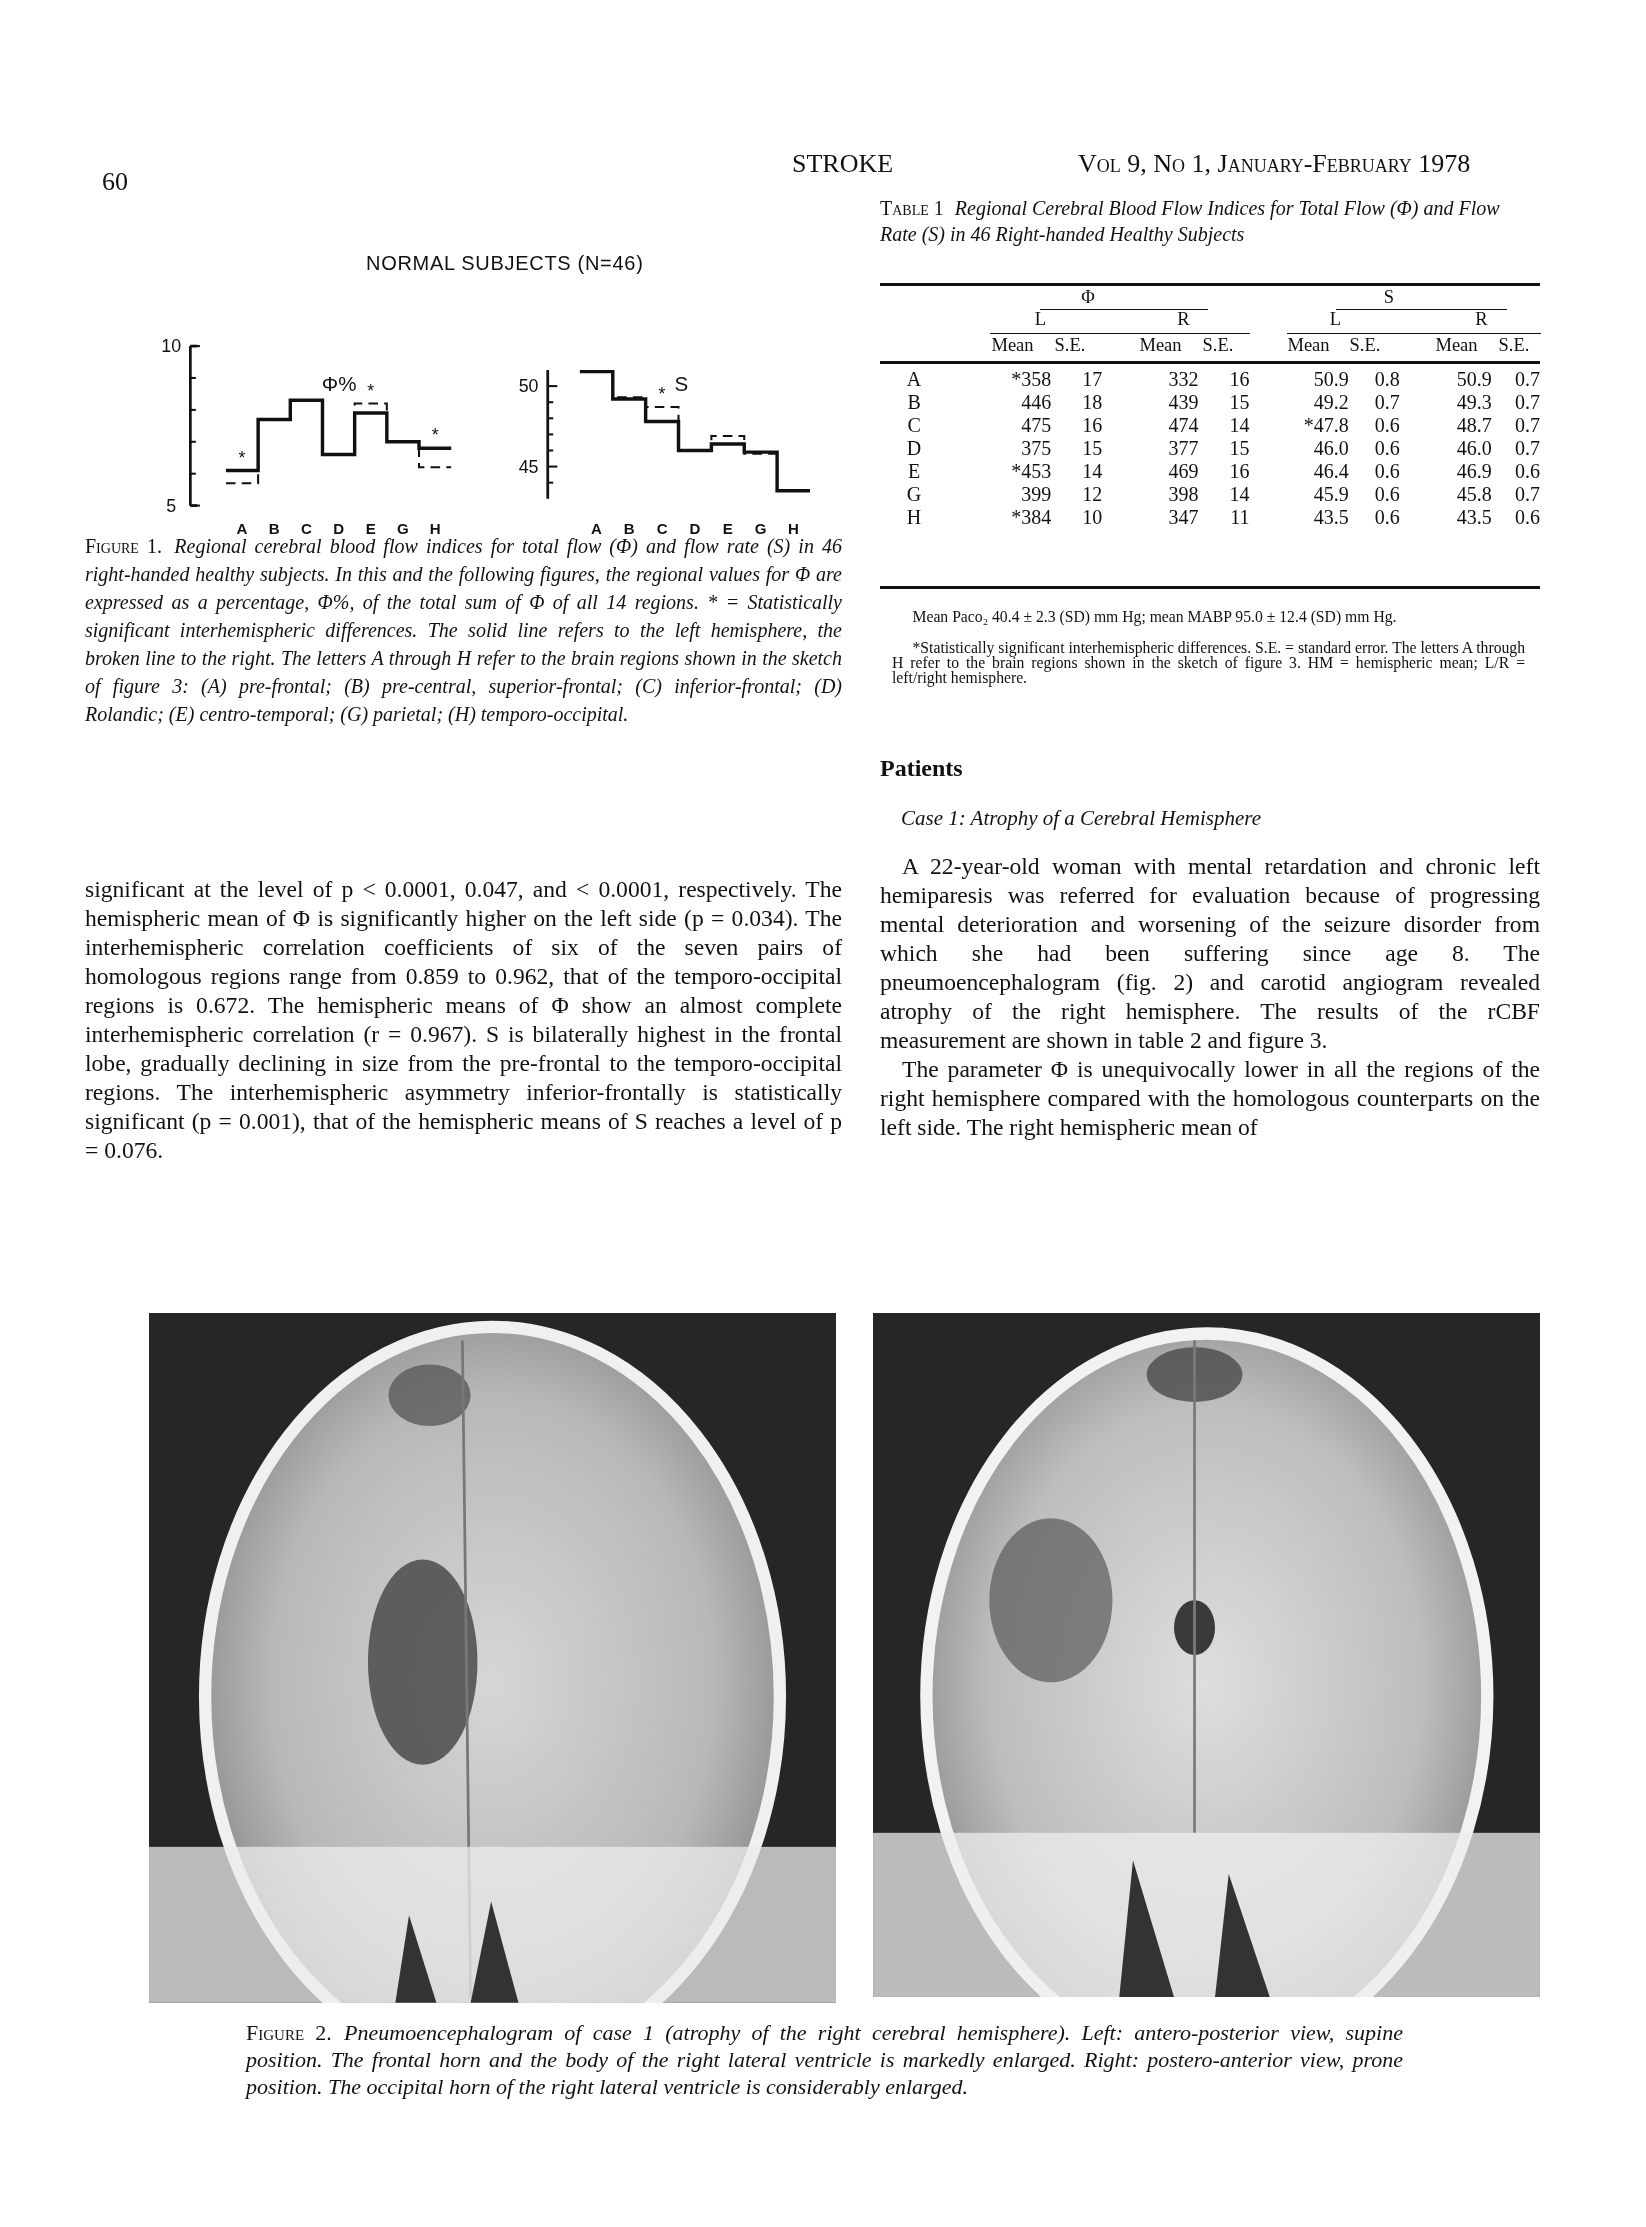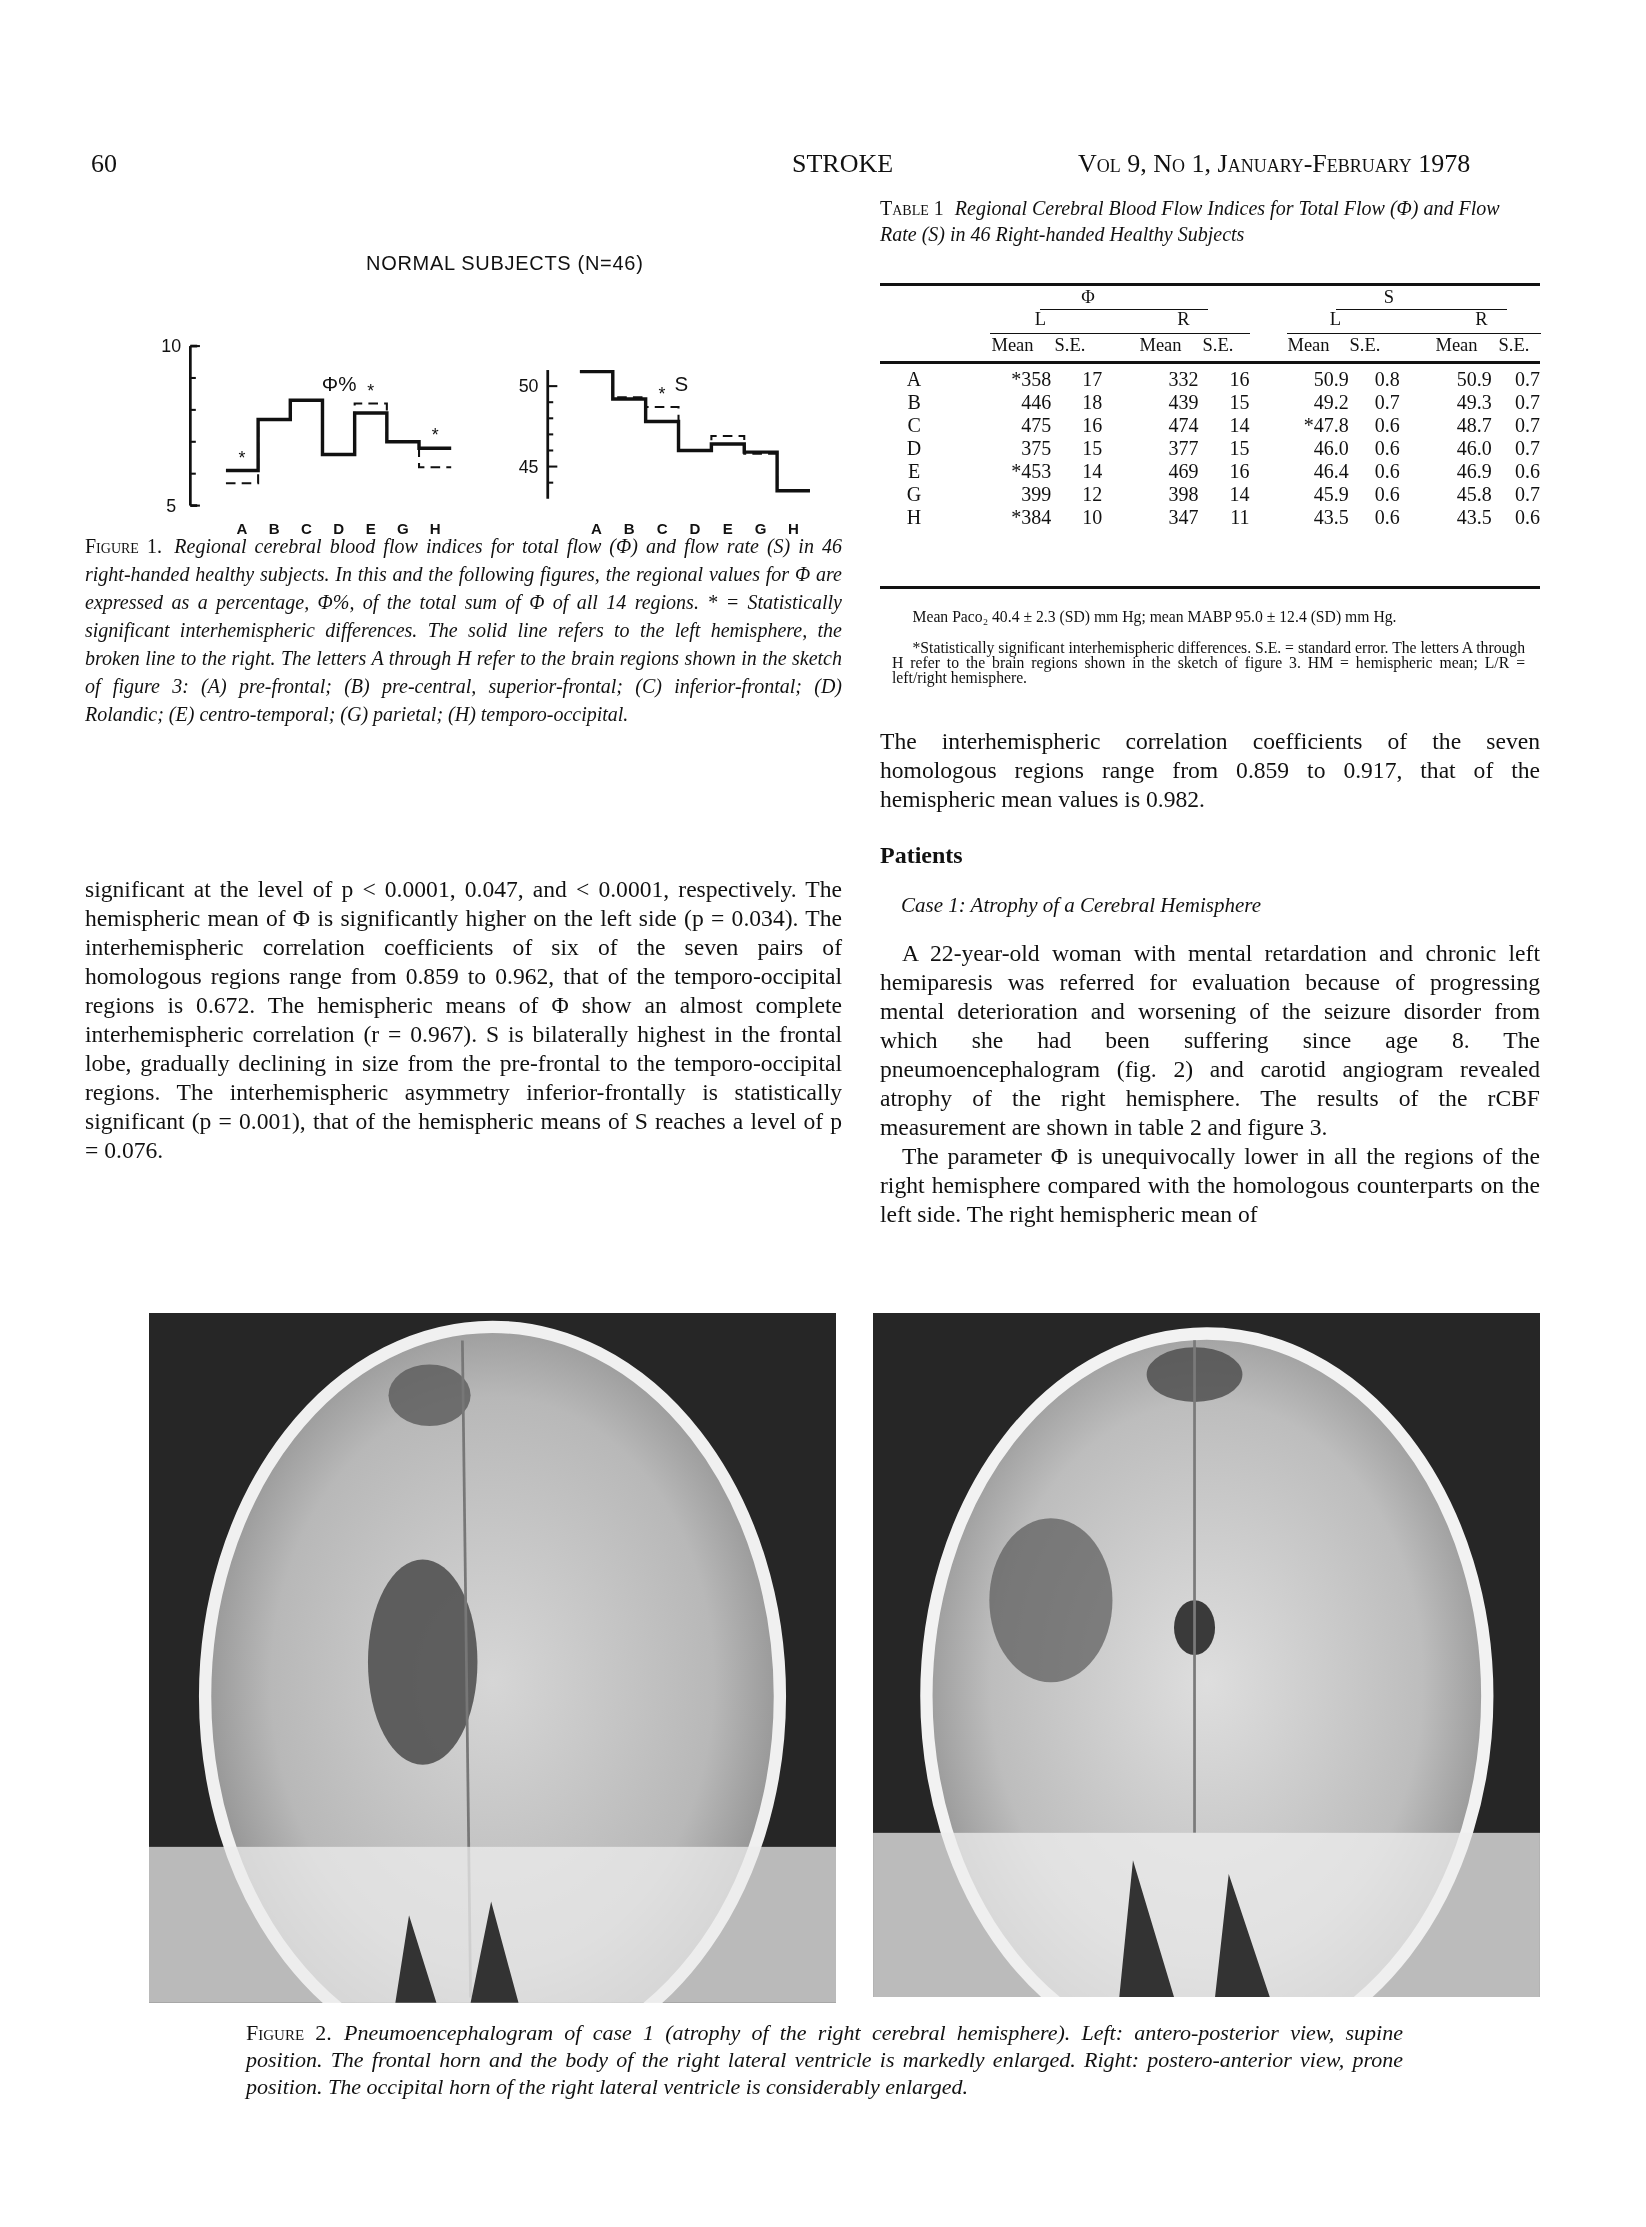--- a/index.html
+++ b/index.html
@@ -25,21 +25,21 @@
   .hcell { position:absolute; font-size:18.5px; text-align:center; }
   .notes { left:876px; top:593px; width:665px; font-size:15.7px; line-height:15px; text-align:justify; }
   .notes p { margin:16px; text-indent:20.5px; }
   .heading { font-weight:bold; font-size:24px; }
   .subheading { font-style:italic; font-size:21px;margin-left:21px; }
   .xray { position:absolute; background:#2a2a2a; overflow:hidden; }
 </style>
 </head>
 <body>
 
-<div class="abs hdr" style="left:91px;">60</div>
+<div class="abs hdr" style="left:102px;margin-top:18px;">60</div>
 <div class="abs hdr" style="left:792px;">STROKE</div>
 <div class="abs hdr smallcaps" style="left:1078px;">Vol 9, No 1, January-February 1978</div>
 
 <div class="abs fig1-title">NORMAL SUBJECTS (N=46)</div>
 
 <div class="abs chart" style="left:0; top:322px; width:849px; height:233px;">
   <svg id="fig1svg" width="849" height="233" viewBox="0 0 1240 340">
       <line x1="278" y1="35" x2="278" y2="268" stroke="#111" stroke-width="4"></line>
       <line x1="278" y1="35" x2="288" y2="35" stroke="#111" stroke-width="4"></line>
       <line x1="278" y1="268" x2="288" y2="268" stroke="#111" stroke-width="4"></line>
@@ -218,21 +218,20 @@
 </table>
 
 <div class="rule-thick" style="left:880px; top:586px; width:660px;"></div>
 
 <div class="abs notes">
   <p>Mean Paco₂ 40.4 ± 2.3 (SD) mm Hg; mean MABP 95.0 ± 12.4 (SD) mm Hg.</p>
   <p>*Statistically significant interhemispheric differences. S.E. = standard error. The letters A through H refer to the brain regions shown in the sketch of figure 3. HM = hemispheric mean; L/R = left/right hemisphere.</p>
 </div>
 
 <div class="abs body-text" style="left:880px; top:727px; width:660px;">
-  <p>The interhemispheric correlation coefficients of the seven homologous regions range from 0.859 to 0.917, that of the hemispheric mean values is 0.982.</p>
   <div class="heading" style="margin-top:27px;">Patients</div>
   <div class="subheading" style="margin-top:20.5px;">Case 1: Atrophy of a Cerebral Hemisphere</div>
   <p class="indent" style="margin-top:19px;">A 22-year-old woman with mental retardation and chronic left hemiparesis was referred for evaluation because of progressing mental deterioration and worsening of the seizure disorder from which she had been suffering since age 8. The pneumoencephalogram (fig. 2) and carotid angiogram revealed atrophy of the right hemisphere. The results of the rCBF measurement are shown in table 2 and figure 3.</p>
   <p class="indent">The parameter Φ is unequivocally lower in all the regions of the right hemisphere compared with the homologous counterparts on the left side. The right hemispheric mean of</p>
 </div>
 
 <div class="xray" style="left:149px; top:1313px; width:687px; height:690px;">
   <svg width="687" height="690" viewBox="0 0 1004 1008">
     <defs>
       <radialGradient id="g1" cx="50%" cy="48%" r="55%">

